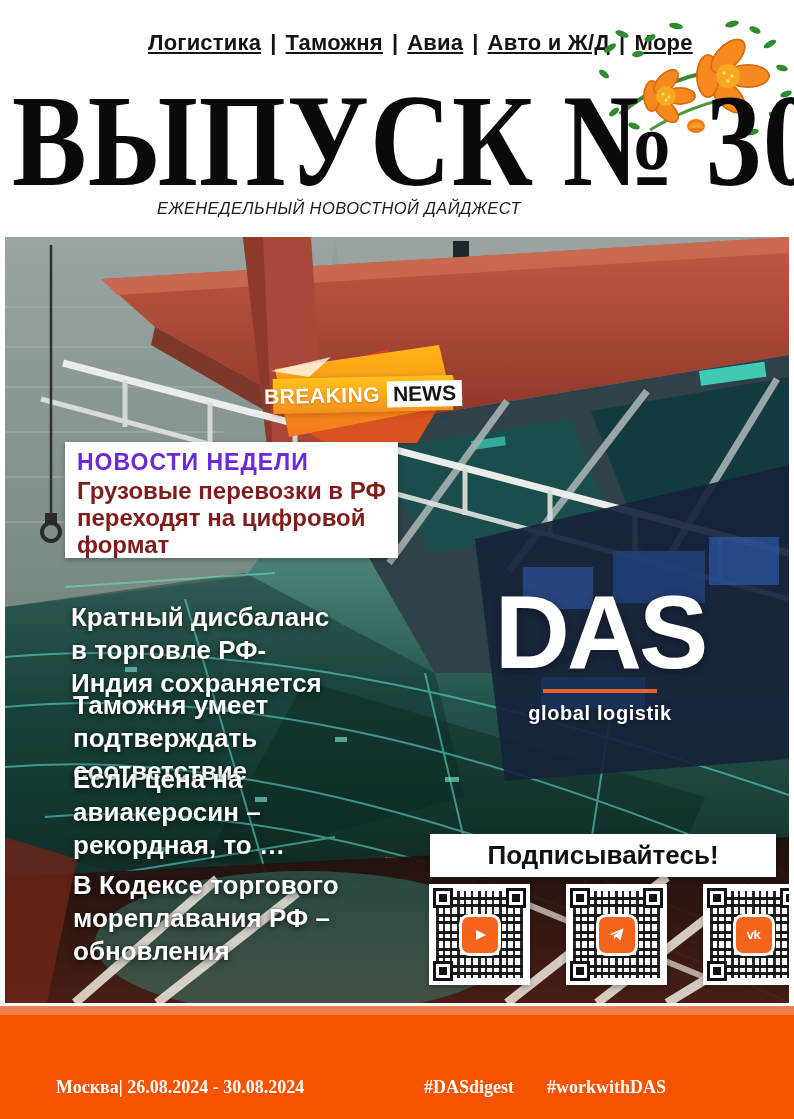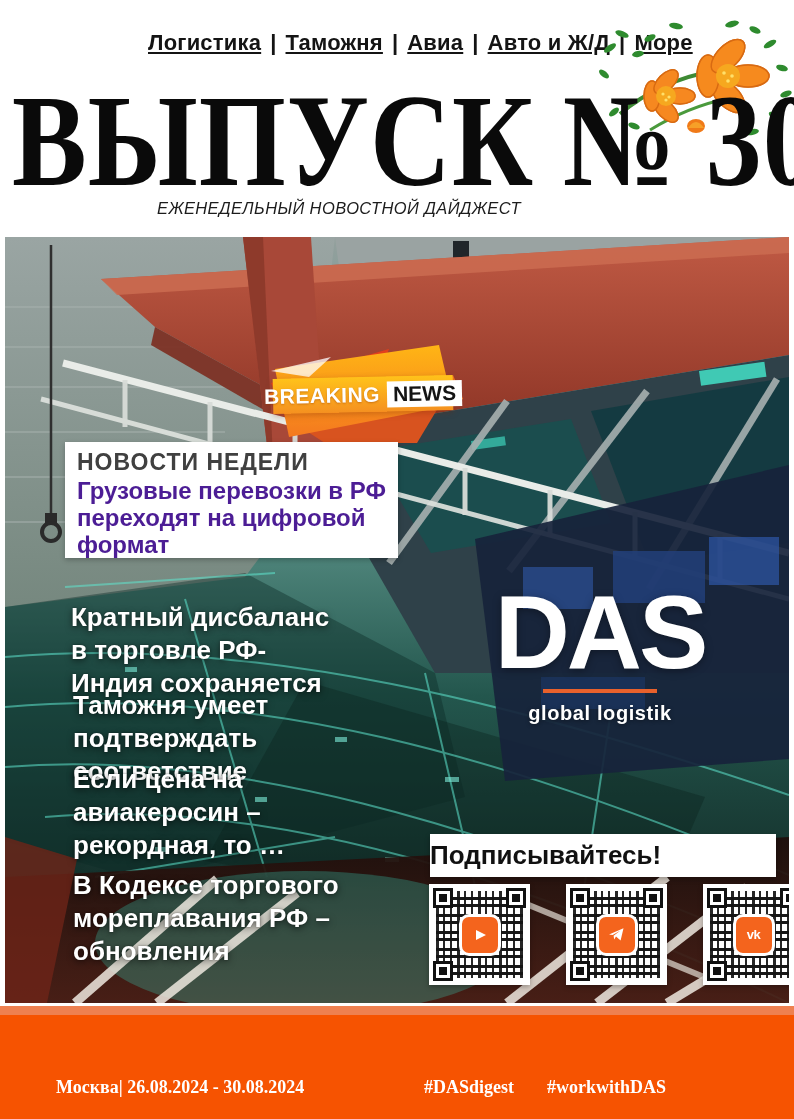--- a/index.html
+++ b/index.html
@@ -37,43 +37,43 @@
     transform:rotate(-1.2deg);display:flex;align-items:center;justify-content:center;gap:7px;
     box-shadow:0 2px 6px rgba(120,40,0,.35);
   }
   .banner .b1{font-size:21px;font-weight:bold;color:#ffffff;letter-spacing:.5px;text-shadow:0 1px 2px rgba(150,60,0,.45);}
   .banner .b2{font-size:21px;font-weight:bold;color:#141414;background:#ffffff;padding:1px 6px;}
   
   .newsbox{
     position:absolute;left:60px;top:205px;width:333px;height:116px;background:#ffffff;
     padding:7px 12px 0;box-sizing:border-box;box-shadow:0 2px 5px rgba(0,0,0,.25);
   }
-  .newslabel{font-size:23px;font-weight:bold;color:#404040;letter-spacing:1px;}
-  .newslead{font-size:24px;font-weight:bold;color:#4c1d95;line-height:1.12;margin-top:2px;}
+  .newslabel{font-size:23px;font-weight:bold;color:#6d28d9;letter-spacing:1px;}
+  .newslead{font-size:24px;font-weight:bold;color:#7f1d1d;line-height:1.12;margin-top:2px;}
   
   .hl{
     position:absolute;color:#ffffff;font-weight:bold;font-size:26px;line-height:1.27;
     text-shadow:0 2px 7px rgba(0,0,0,.6),0 0 2px rgba(0,0,0,.4);
   }
   .hl1{left:66px;top:344px;width:275px;margin-top:20px;}
   .hl2{left:68px;top:452px;width:355px;}
   .hl3{left:68px;top:526px;width:235px;}
   .hl4{left:68px;top:632px;width:300px;}
   
   .das{position:absolute;left:478px;top:348px;width:234px;text-align:center;color:#fff;}
   .das-word{
     font-size:104px;font-weight:bold;letter-spacing:-3px;line-height:.92;
     text-shadow:0 2px 8px rgba(0,0,0,.35);
   }
   .das-line{width:114px;height:4px;background:#e8612c;margin:8px auto 9px;}
   .das-tag{font-size:20px;font-weight:600;letter-spacing:.6px;text-shadow:0 1px 4px rgba(0,0,0,.45);}
   
   .subscribe{
     position:absolute;left:425px;top:597px;width:346px;height:43px;background:#ffffff;
-    display:flex;align-items:center;
+    display:flex;align-items:center;justify-content:center;
     font-size:26px;font-weight:bold;color:#111;box-shadow:0 2px 5px rgba(0,0,0,.3);
   }
   .qrrow{position:absolute;left:424px;top:647px;display:flex;gap:36px;}
   .qr{position:relative;width:101px;height:101px;background:#ffffff;box-shadow:0 2px 5px rgba(0,0,0,.3);}
   .qr-pattern{
     position:absolute;inset:7px;
     background:
       repeating-linear-gradient(90deg,rgba(20,20,20,.92) 0 3px,transparent 3px 7px,rgba(20,20,20,.92) 7px 9px,transparent 9px 14px,rgba(20,20,20,.92) 14px 16px,transparent 16px 21px),
       repeating-linear-gradient(0deg,#ffffff 0 3px,#181818 3px 6px,#ffffff 6px 10px,#181818 10px 13px,#ffffff 13px 17px);
   }

